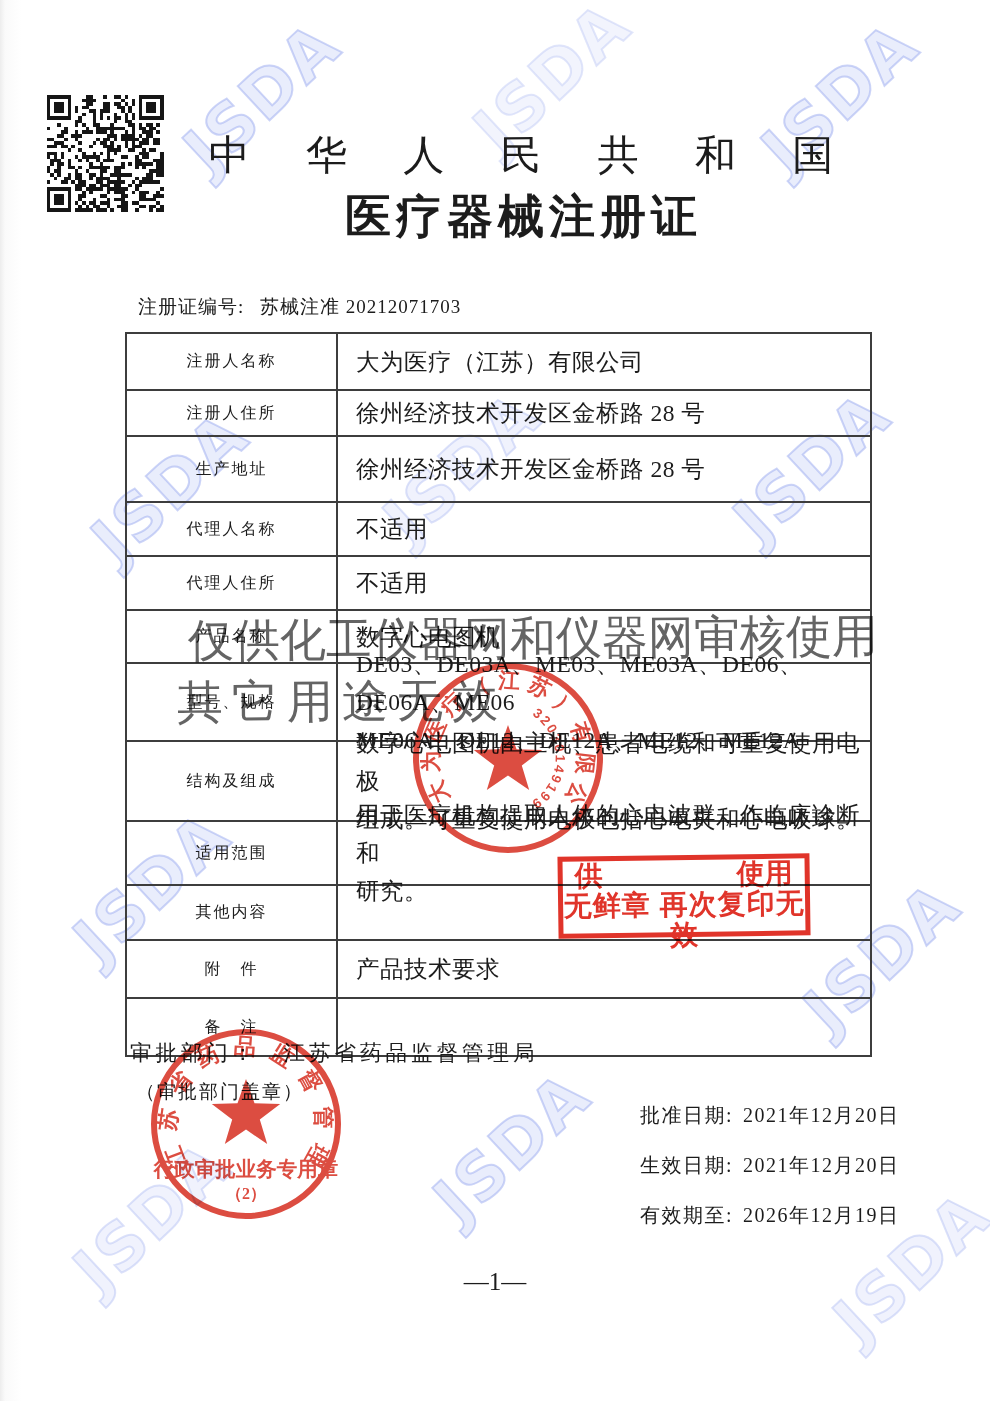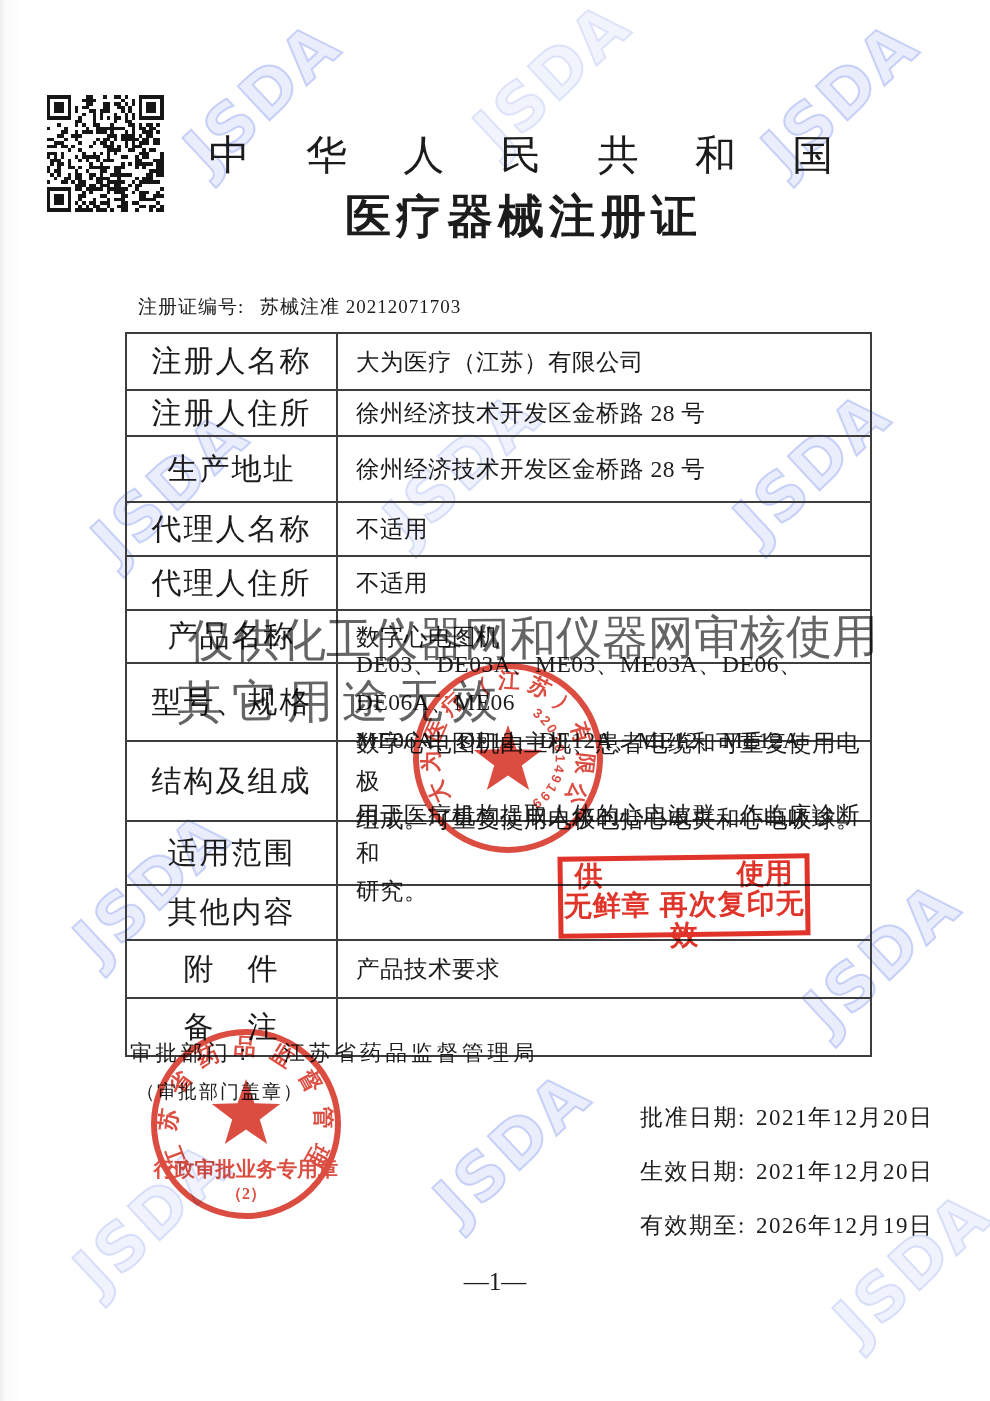--- a/index.html
+++ b/index.html
@@ -31,21 +31,21 @@
   
   .cert-table{
     position:absolute;left:125px;top:332px;width:747px;z-index:2;
     border:2px solid #3d3d3d;box-sizing:border-box;
   }
   .trow{display:flex;border-bottom:2px solid #3d3d3d;box-sizing:border-box;}
   .trow:last-child{border-bottom:none;}
   .tlabel{
     width:211px;flex:0 0 211px;border-right:2px solid #3d3d3d;box-sizing:border-box;
     display:flex;align-items:center;justify-content:center;
-    font-size:30px;letter-spacing:2px;text-align:center;
+    font-size:16px;letter-spacing:2px;text-align:center;
   }
   .tvalue{
     flex:1;display:flex;align-items:center;box-sizing:border-box;
     padding:4px 8px 4px 18px;font-size:23.5px;line-height:38px;
     white-space:pre-line;letter-spacing:0.5px;
   }
   
   .overlay-line{
     position:absolute;z-index:5;
     font-family:"Liberation Sans","DejaVu Sans",sans-serif;
@@ -63,21 +63,21 @@
     font-family:"Liberation Sans","DejaVu Sans",sans-serif;font-weight:bold;
     display:flex;flex-direction:column;justify-content:space-evenly;
   }
   .copy-l1{display:flex;justify-content:space-between;padding:0 12px;font-size:28px;line-height:30px;}
   .copy-l2{text-align:center;font-size:28px;line-height:30px;letter-spacing:1px;}
   
   .appr-dept{position:absolute;left:130px;top:1038px;font-size:21.5px;letter-spacing:4px;z-index:2;}
   .appr-dept .gap{display:inline-block;width:26px;}
   .appr-note{position:absolute;left:136px;top:1079px;font-size:19px;letter-spacing:2px;z-index:2;}
   .dates{position:absolute;left:640px;top:1102px;z-index:2;}
-  .date-line{font-size:23px;letter-spacing:1.5px;margin-bottom:23px;}
+  .date-line{font-size:20px;letter-spacing:1.5px;margin-bottom:23px;}
   .date-line .dval{margin-left:10px;}
   .page-num{position:absolute;left:0;width:990px;text-align:center;top:1268px;font-size:25px;z-index:2;transform:translateX(305px);width:380px;}
 </style>
 </head>
 <body>
 
 <div class="page">
 
   <div class="wm" style="left:170px;top:60px;">JSDA</div>
   <div class="wm" style="left:460px;top:40px;opacity:.6;">JSDA</div>

